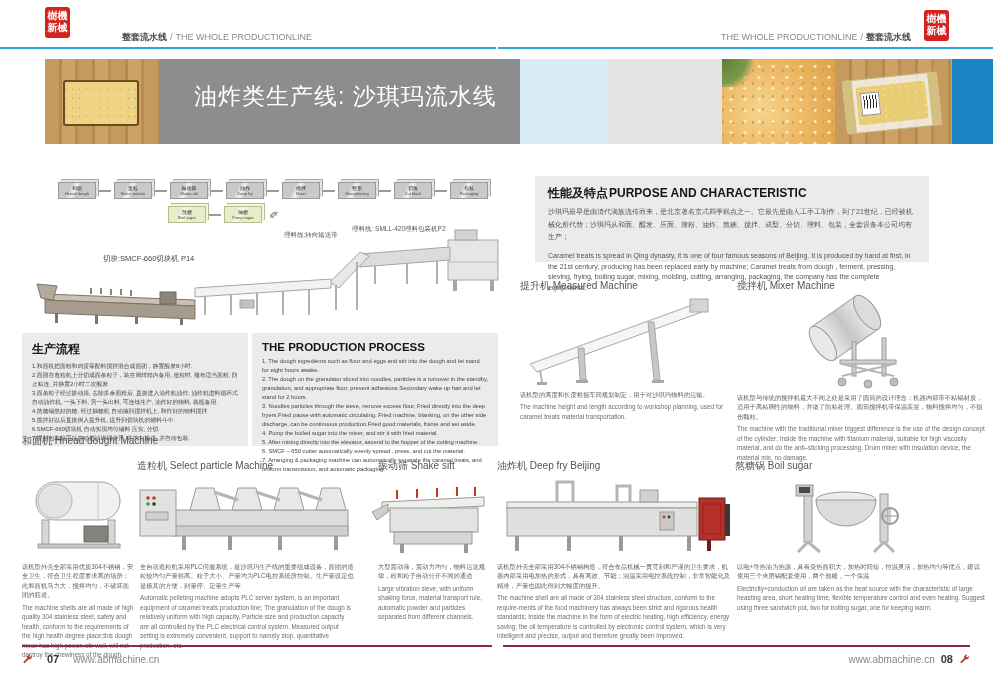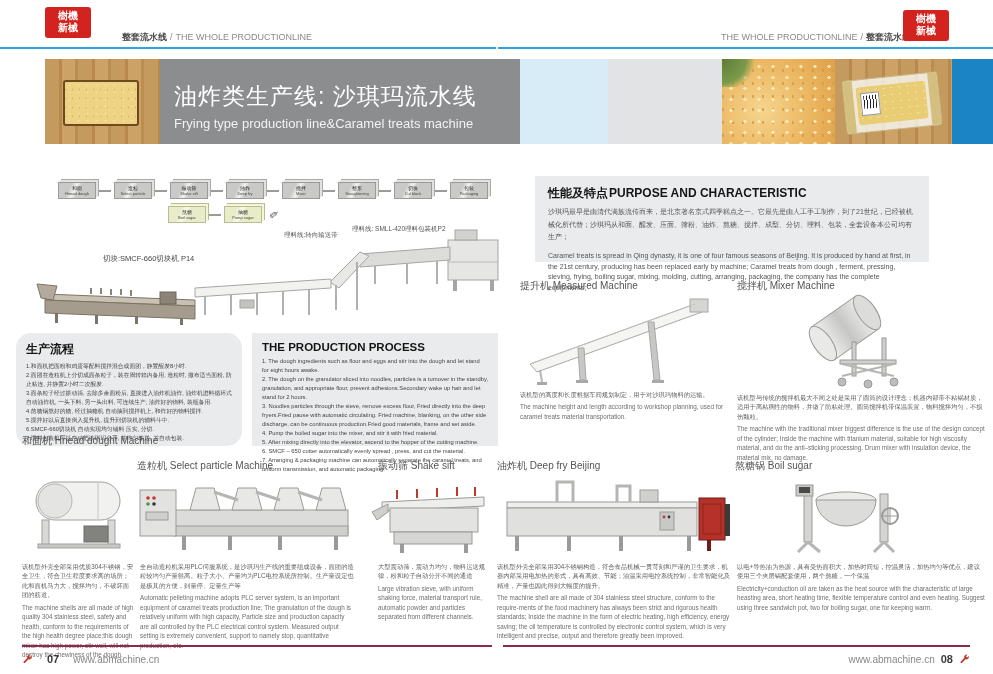--- a/index.html
+++ b/index.html
@@ -1,33 +1,33 @@
 <!DOCTYPE html>
 <html><head>
 <meta charset="utf-8">
 <style>
   html,body{margin:0;padding:0;background:#fff;}
   .page{position:relative;width:993px;height:674px;background:#ffffff;overflow:hidden;
         font-family:"Liberation Sans","DejaVu Sans",sans-serif;color:#333;}
   .abs{position:absolute;}
 
   
-  .seal{position:absolute;width:46px;height:31px;background:#d2231e;border-radius:3px;
+  .seal{position:absolute;width:25px;height:31px;background:#d2231e;border-radius:3px;
         color:#fff;font-size:10px;line-height:12px;text-align:center;padding-top:3px;
         font-weight:bold;box-sizing:border-box;}
   .hdr-label{position:absolute;top:31px;font-size:9px;color:#8a8a8a;white-space:nowrap;padding-left:44px;}
   .hdr-label .zh{color:#4a4a4a;font-weight:bold;}
   .hdr-label .dv{margin:0 3px;color:#8a8a8a;}
   .blue-rule{position:absolute;top:47px;height:2px;background:#29a8e0;}
 
   
   .tile{position:absolute;top:59px;height:85px;}
   .banner-title{left:160px;width:360px;background:#8b8d8f;color:#fff;box-sizing:border-box;
                 padding:22px 0 0 14px;}
-  .banner-title .t-zh{font-size:23px;letter-spacing:1px;}
+  .banner-title .t-zh{font-size:23px;letter-spacing:1px;margin-left:20px;}
   .banner-title .t-en{font-size:13px;margin-top:4px;color:#f2f2f2;}
   .photo-wood{background:repeating-linear-gradient(90deg,#c59a5e 0 14px,#b9894c 14px 17px,#cda267 17px 30px,#bc8d50 30px 33px);overflow:hidden;}
   .sachima{position:absolute;left:18px;top:21px;width:76px;height:46px;border-radius:3px;
            background:#eed385;border:2px solid #6d4b1e;box-sizing:border-box;
            background-image:radial-gradient(#f8e8b0 15%,transparent 16%),radial-gradient(#d9ae54 15%,transparent 16%);
            background-size:9px 7px,7px 9px;background-position:0 0,4px 3px;}
   .photo-closeup{background:radial-gradient(circle at 35% 60%,#f6d58e,#eab45e 60%,#dfa04a);overflow:hidden;}
   .closeup-tex{position:absolute;inset:0;
            background-image:radial-gradient(#fff0c4 18%,transparent 20%),radial-gradient(#d89a42 14%,transparent 16%);
            background-size:14px 11px,10px 13px;background-position:2px 2px,6px 5px;opacity:.8;}
@@ -106,21 +106,20 @@
     <div>新械</div>
   </div>
   <div class="blue-rule" style="left:0;width:496px;"></div>
   <div class="blue-rule" style="left:498px;width:495px;"></div>
 
   <div class="tile photo-wood" style="left:45px;width:115px;">
     <div class="sachima"></div>
   </div>
   <div class="tile banner-title">
     <div class="t-zh">油炸类生产线: 沙琪玛流水线</div>
-    <div class="t-en">Frying type production line&amp;Caramel treats machine</div>
   </div>
   <div class="tile tile-blue-l"></div>
   <div class="tile tile-gray"></div>
   <div class="tile photo-closeup" style="left:722px;width:113px;">
     <div class="closeup-tex"></div>
     <div class="closeup-green"></div>
   </div>
   <div class="tile photo-wood" style="left:835px;width:117px;">
     <div class="package">
       <div class="pk-end-l"></div>
@@ -221,21 +220,21 @@
     <rect x="20" y="91" width="3" height="10" fill="#7c7468"></rect>
     <rect x="60" y="93" width="3" height="9" fill="#7c7468"></rect>
     <rect x="100" y="94" width="3" height="8" fill="#7c7468"></rect>
     <rect x="145" y="96" width="3" height="7" fill="#7c7468"></rect>
     <rect x="125" y="70" width="16" height="12" fill="#8d8478" stroke="#6f675c"></rect>
   </svg>
   <div class="diagram-label" style="left:103px;top:254px;font-size:7.5px;color:#444;">切块:SMCF-660切块机 P14</div>
   <div class="diagram-label" style="left:284px;top:231px;font-size:6.5px;">理料线:转向输送带</div>
   <div class="diagram-label" style="left:352px;top:225px;font-size:6.5px;">理料线: SMLL-420理料包装机P2</div>
 
-  <div class="info-box" style="left:16px;top:333px;width:226px;height:113px;border-radius:15px;">
+  <div class="info-box" style="left:22px;top:333px;width:226px;height:113px;">
     <div class="info-title">生产流程</div>
     <div class="info-line">1.和面机把面粉和鸡蛋等配料搅拌混合成面团，静置醒发8小时.</div>
     <div class="info-line">2.面团在造粒机上分切成面条粒子，装在周转箱内备用, 造粒时, 撒布适当面粉, 防止粘连, 并静置2小时二次醒发.</div>
     <div class="info-line">3.面条粒子经过振动筛, 去除多余面粉后, 直接进入油炸机油炸, 油炸机进料循环式自动油炸机, 一头下料, 另一头出料, 可连续生产, 油炸好的物料, 装框备用.</div>
     <div class="info-line">4.熬糖锅熬好的糖, 经过抽糖机 自动抽到搅拌机上, 和炸好的物料搅拌.</div>
     <div class="info-line">5.搅拌好以后直接倒入提升机, 提升到切块机的辅料斗中.</div>
     <div class="info-line">6.SMCF-660切块机 自动实现均匀铺料 压实, 分切.</div>
     <div class="info-line">7.理料包装机可以自动把沙琪玛分开, 并均匀输送, 并自动包装.</div>
   </div>
   <div class="info-box" style="left:252px;top:333px;width:246px;height:113px;">

